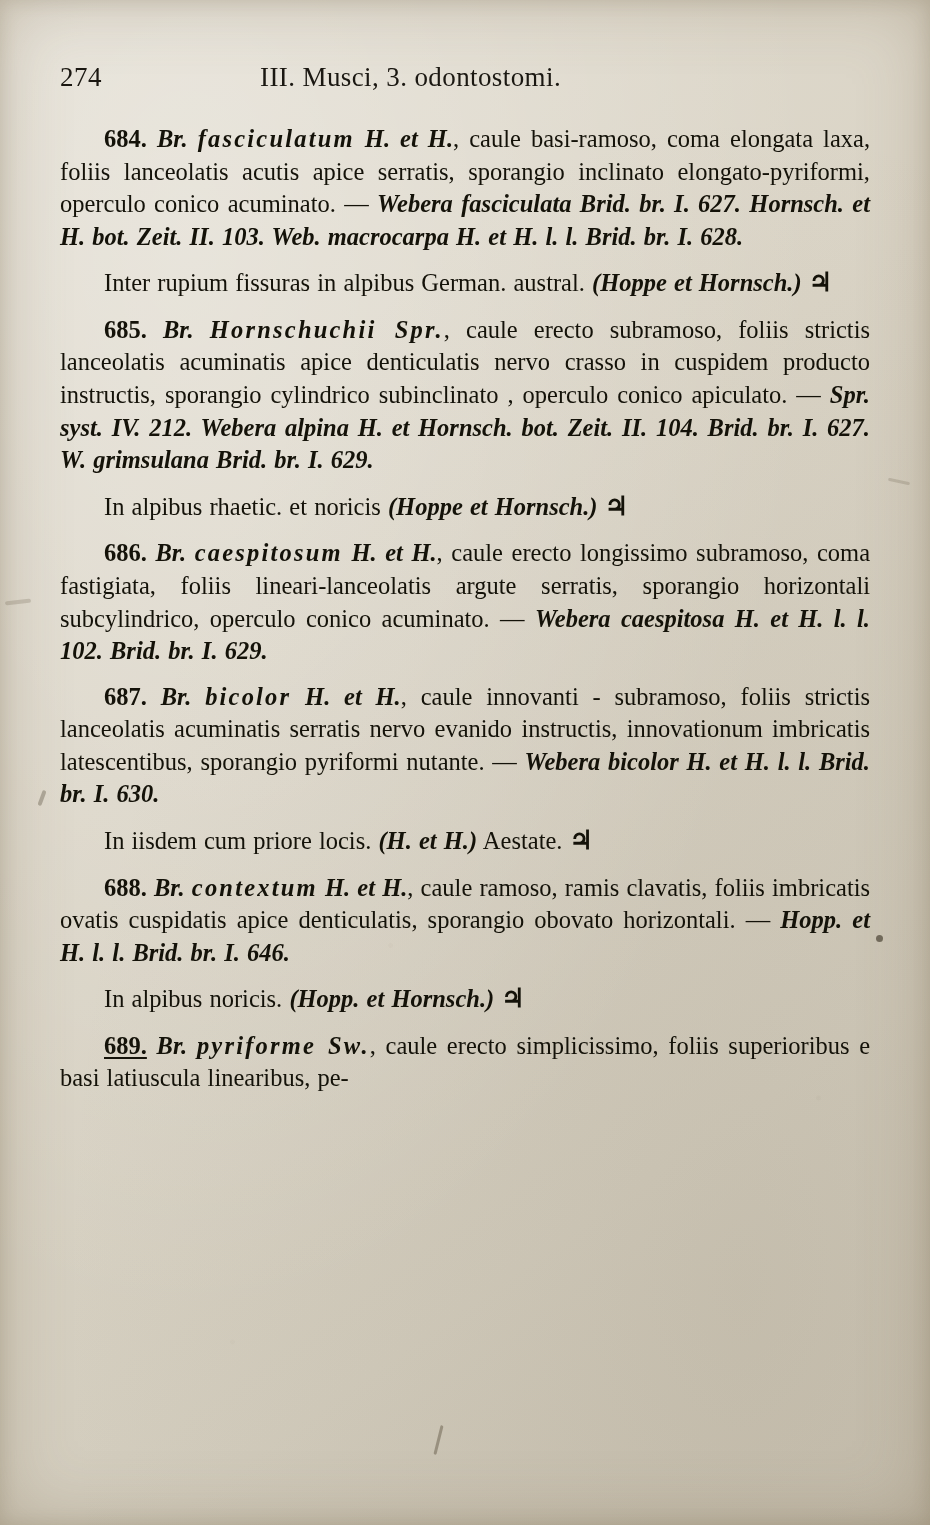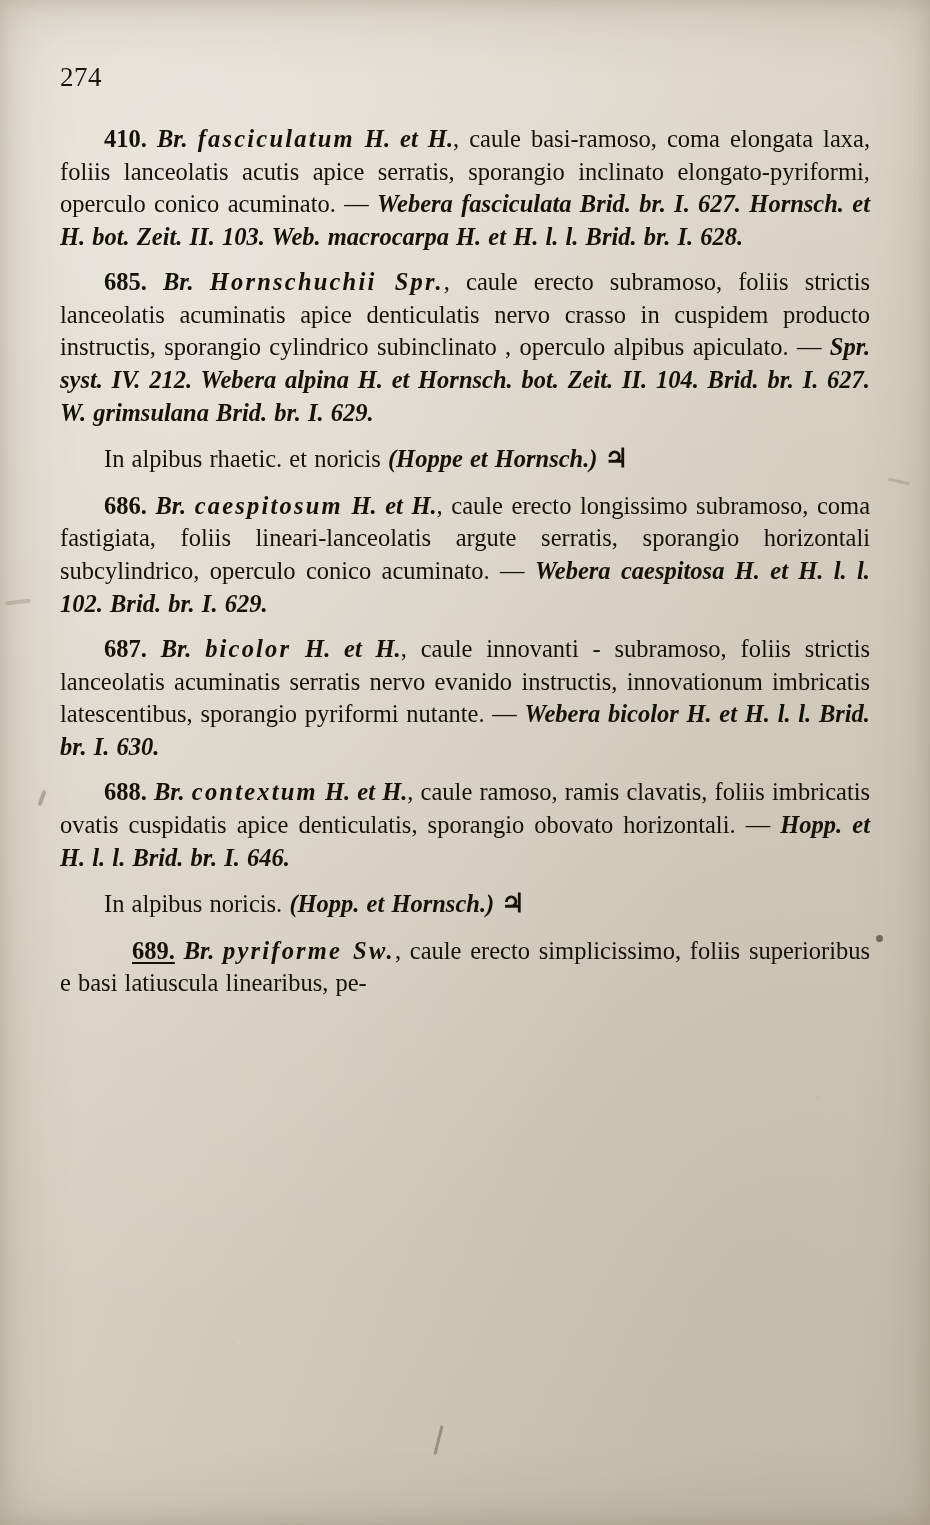--- a/index.html
+++ b/index.html
@@ -97,21 +97,20 @@
   }
   .perennial {
     font-family: "Liberation Serif", serif;
     font-weight: bold;
     font-size: 26px;
     letter-spacing: 0;
   }
   .ul {
     text-decoration: underline;
     text-underline-offset: 3px;
-    margin-left: 28px;
   }
   .smudge-a {
     position: absolute;
     left: 5px; top: 600px;
     width: 26px; height: 4px;
     background: rgba(60,50,30,0.35);
     border-radius: 3px;
     transform: rotate(-6deg);
     opacity: 0.5;
   }
@@ -158,34 +157,40 @@
 </head>
 <body>
 
 <div class="page">
   <div class="grain"></div>
 
   <div class="content">
 
     <div class="header">
       <div class="folio">274</div>
-    </div>
-
-    <div class="para entry">
-      <span class="lead"></span><span class="num">410.</span>
+      <div class="running-head">III. Musci, 3. odontostomi.</div>
+    </div>
+
+    <div class="para entry">
+      <span class="lead"></span><span class="num">684.</span>
       <span class="bi">Br.</span>
       <span class="sp">fasciculatum</span>
       <span class="bi">H. et H.</span><span>, caule basi-ramoso, coma elongata laxa, foliis lanceolatis acutis apice serratis, sporangio inclinato elongato-pyriformi, operculo conico acuminato. —</span>
       <span class="bi">Webera fasciculata Brid. br. I. 627. Hornsch. et H. bot. Zeit. II. 103. Web. macrocarpa H. et H. l. l. Brid. br. I. 628.</span>
     </div>
+    <div class="para note">
+      <span>Inter rupium fissuras in alpibus German. austral.</span>
+      <span class="bi">(Hoppe et Hornsch.)</span>
+      <span class="perennial">♃</span>
+    </div>
 
     <div class="para entry">
       <span class="lead"></span><span class="num">685.</span>
       <span class="bi">Br.</span>
-      <span class="sp">Hornschuchii Spr.</span><span>, caule erecto subramoso, foliis strictis lanceolatis acuminatis apice denticulatis nervo crasso in cuspidem producto instructis, sporangio cylindrico subinclinato , operculo alpibus apiculato. —</span>
+      <span class="sp">Hornschuchii Spr.</span><span>, caule erecto subramoso, foliis strictis lanceolatis acuminatis apice denticulatis nervo crasso in cuspidem producto instructis, sporangio cylindrico subinclinato , operculo conico apiculato. —</span>
       <span class="bi">Spr. syst. IV. 212. Webera alpina H. et Hornsch. bot. Zeit. II. 104. Brid. br. I. 627. W. grimsulana Brid. br. I. 629.</span>
     </div>
     <div class="para note">
       <span>In alpibus rhaetic. et noricis</span>
       <span class="bi">(Hoppe et Hornsch.)</span>
       <span class="perennial">♃</span>
     </div>
 
     <div class="para entry">
       <span class="lead"></span><span class="num">686.</span>
@@ -194,20 +199,26 @@
       <span class="bi">H. et H.</span><span>, caule erecto longissimo subramoso, coma fastigiata, foliis lineari-lanceolatis argute serratis, sporangio horizontali subcylindrico, operculo conico acuminato. —</span>
       <span class="bi">Webera caespitosa H. et H. l. l. 102. Brid. br. I. 629.</span>
     </div>
 
     <div class="para entry">
       <span class="lead"></span><span class="num">687.</span>
       <span class="bi">Br.</span>
       <span class="sp">bicolor</span>
       <span class="bi">H. et H.</span><span>, caule innovanti - subramoso, foliis strictis lanceolatis acuminatis serratis nervo evanido instructis, innovationum imbricatis latescentibus, sporangio pyriformi nutante. —</span>
       <span class="bi">Webera bicolor H. et H. l. l. Brid. br. I. 630.</span>
+    </div>
+    <div class="para note">
+      <span>In iisdem cum priore locis.</span>
+      <span class="bi">(H. et H.)</span>
+      <span>Aestate.</span>
+      <span class="perennial">♃</span>
     </div>
 
     <div class="para entry">
       <span class="lead"></span><span class="num">688.</span>
       <span class="bi">Br.</span>
       <span class="sp">contextum</span>
       <span class="bi">H. et H.</span><span>, caule ramoso, ramis clavatis, foliis imbricatis ovatis cuspidatis apice denticulatis, sporangio obovato horizontali. —</span>
       <span class="bi">Hopp. et H. l. l. Brid. br. I. 646.</span>
     </div>
     <div class="para note">

